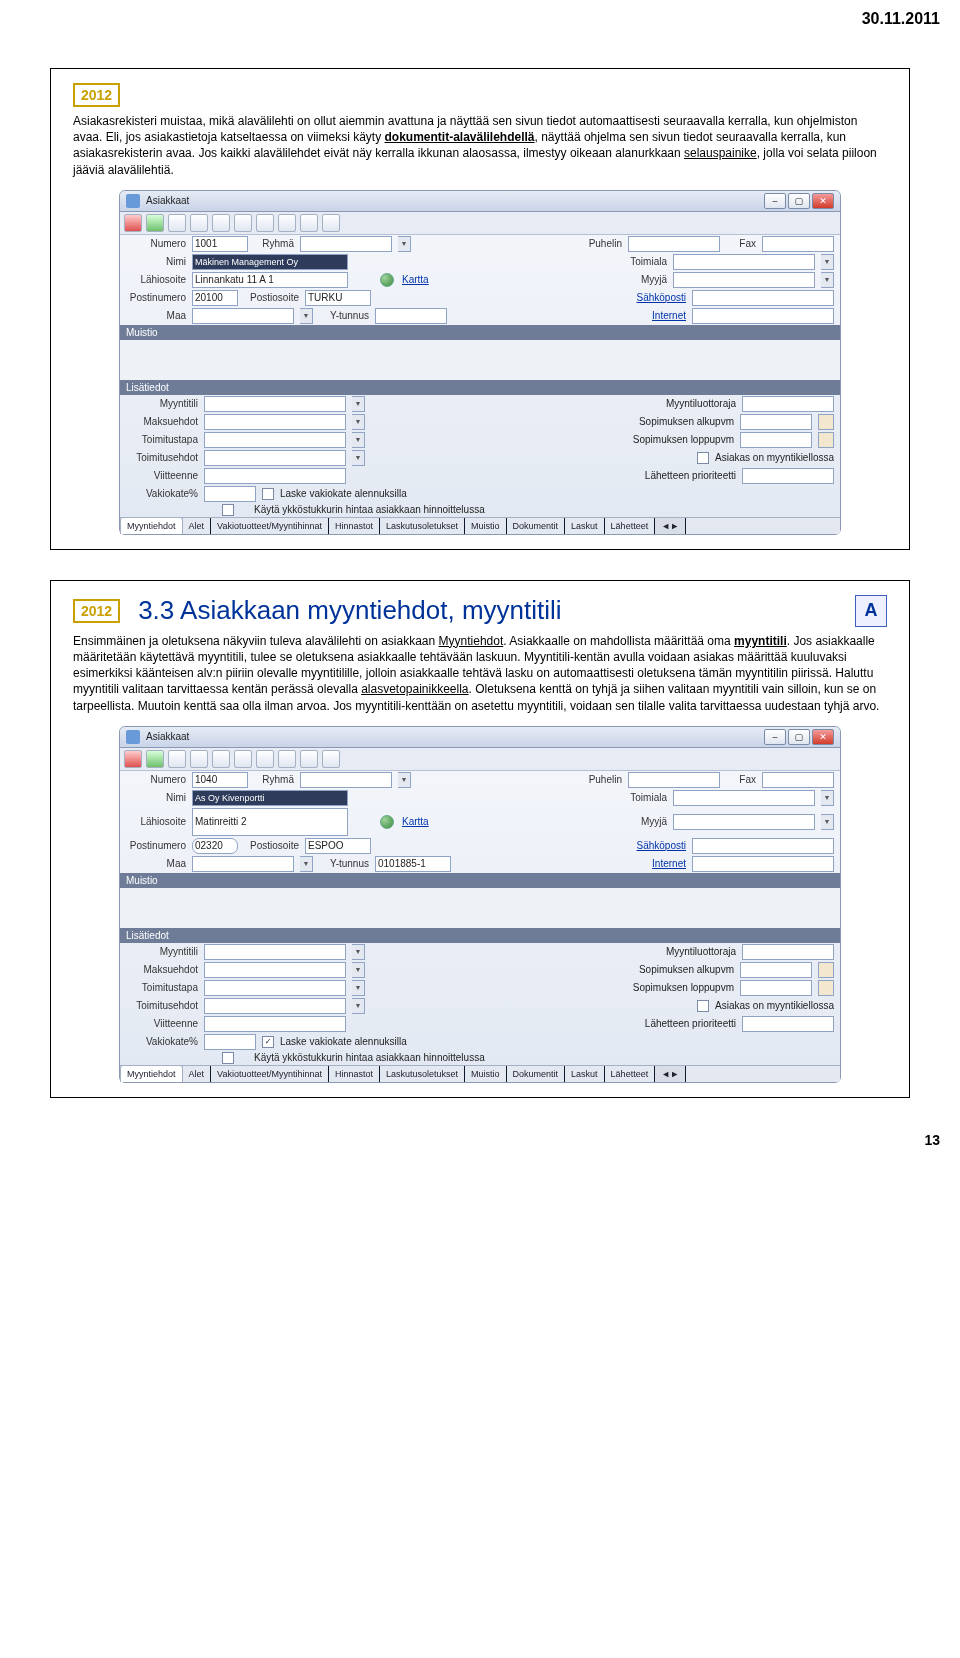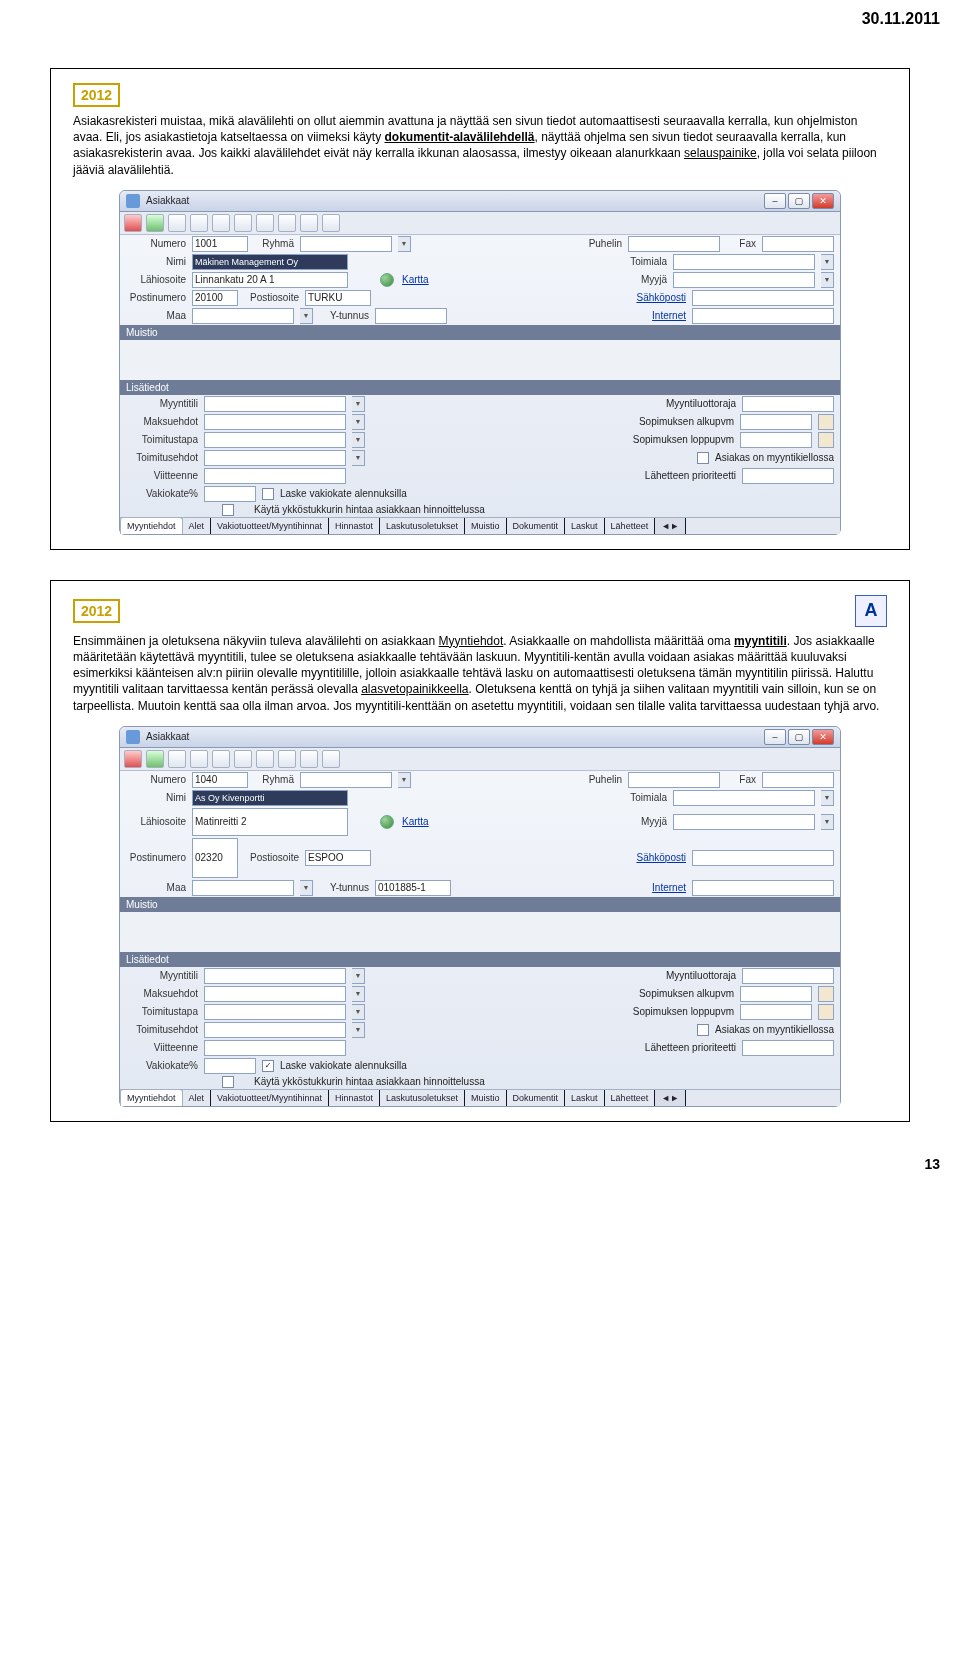--- a/index.html
+++ b/index.html
@@ -202,21 +202,21 @@
       <div class="field-row">
         <span class="lbl">Nimi</span>
         <span class="inp dark" style="width:150px;">Mäkinen Management Oy</span>
         <span style="flex:1"></span>
         <span class="lbl" style="width:50px;">Toimiala</span>
         <span class="inp" style="width:140px;"></span>
           <span class="dropdown-arrow">▼</span>
       </div>
       <div class="field-row">
         <span class="lbl">Lähiosoite</span>
-        <span class="inp" style="width:150px;display:flex;align-items:center;padding:0 2px;">Linnankatu 20 A 1</span>
+        <span class="inp" style="width:150px;display:flex;align-items:center;padding:0 2px;">Linnankatu 11 A 1</span>
         <span style="width:20px;"></span>
         <span class="globe-icon"></span>
         <span class="link">Kartta</span>
         <span style="flex:1"></span>
         <span class="lbl" style="width:50px;">Myyjä</span>
         <span class="inp" style="width:140px;"></span>
           <span class="dropdown-arrow">▼</span>
       </div>
       <div class="field-row">
         <span class="lbl">Postinumero</span>
@@ -308,20 +308,21 @@
         <span class="tab scroll">◄►</span>
       </div>
     </div>
   </div>
 </div>
 
 <div class="slide">
   <div class="slide-inner">
     <div class="slide-title-row">
       <span class="year-badge">2012</span>
+      <span class="slide-title">3.3 Asiakkaan myyntiehdot, myyntitili</span>
       <span class="header-icon">A</span>
     </div>
     <div class="body-text">
       <span>Ensimmäinen ja oletuksena näkyviin tuleva alavälilehti on asiakkaan </span><span class="u">Myyntiehdot</span><span>. Asiakkaalle on mahdollista määrittää oma </span><span class="b u">myyntitili</span><span>. Jos asiakkaalle määritetään käytettävä myyntitili, tulee se oletuksena asiakkaalle tehtävään laskuun. Myyntitili-kentän avulla voidaan asiakas määrittää kuuluvaksi esimerkiksi käänteisen alv:n piiriin olevalle myyntitilille, jolloin asiakkaalle tehtävä lasku on automaattisesti oletuksena tämän myyntitilin piirissä. Haluttu myyntitili valitaan tarvittaessa kentän perässä olevalla </span><span class="u">alasvetopainikkeella</span><span>. Oletuksena kenttä on tyhjä ja siihen valitaan myyntitili vain silloin, kun se on tarpeellista. Muutoin kenttä saa olla ilman arvoa. Jos myyntitili-kenttään on asetettu myyntitili, voidaan sen tilalle valita tarvittaessa uudestaan tyhjä arvo.</span>
     </div>
 
     <div class="app-window">
       <div class="titlebar">
         <span class="t-icon"></span>
         <span>Asiakkaat</span>
@@ -369,21 +370,21 @@
         <span style="width:20px;"></span>
         <span class="globe-icon"></span>
         <span class="link">Kartta</span>
         <span style="flex:1"></span>
         <span class="lbl" style="width:50px;">Myyjä</span>
         <span class="inp" style="width:140px;"></span>
           <span class="dropdown-arrow">▼</span>
       </div>
       <div class="field-row">
         <span class="lbl">Postinumero</span>
-        <span class="inp" style="width:40px;display:flex;align-items:center;padding:12px 2px;">02320</span>
+        <span class="inp" style="width:40px;display:flex;align-items:center;padding:0 2px;border-radius:7px;">02320</span>
         <span class="lbl" style="width:55px;">Postiosoite</span>
         <span class="inp" style="width:60px;display:flex;align-items:center;padding:0 2px;">ESPOO</span>
         <span style="flex:1"></span>
         <span class="link">Sähköposti</span>
         <span class="inp" style="width:140px;"></span>
       </div>
       <div class="field-row">
         <span class="lbl">Maa</span>
         <span class="inp" style="width:100px;"></span>
           <span class="dropdown-arrow">▼</span>

